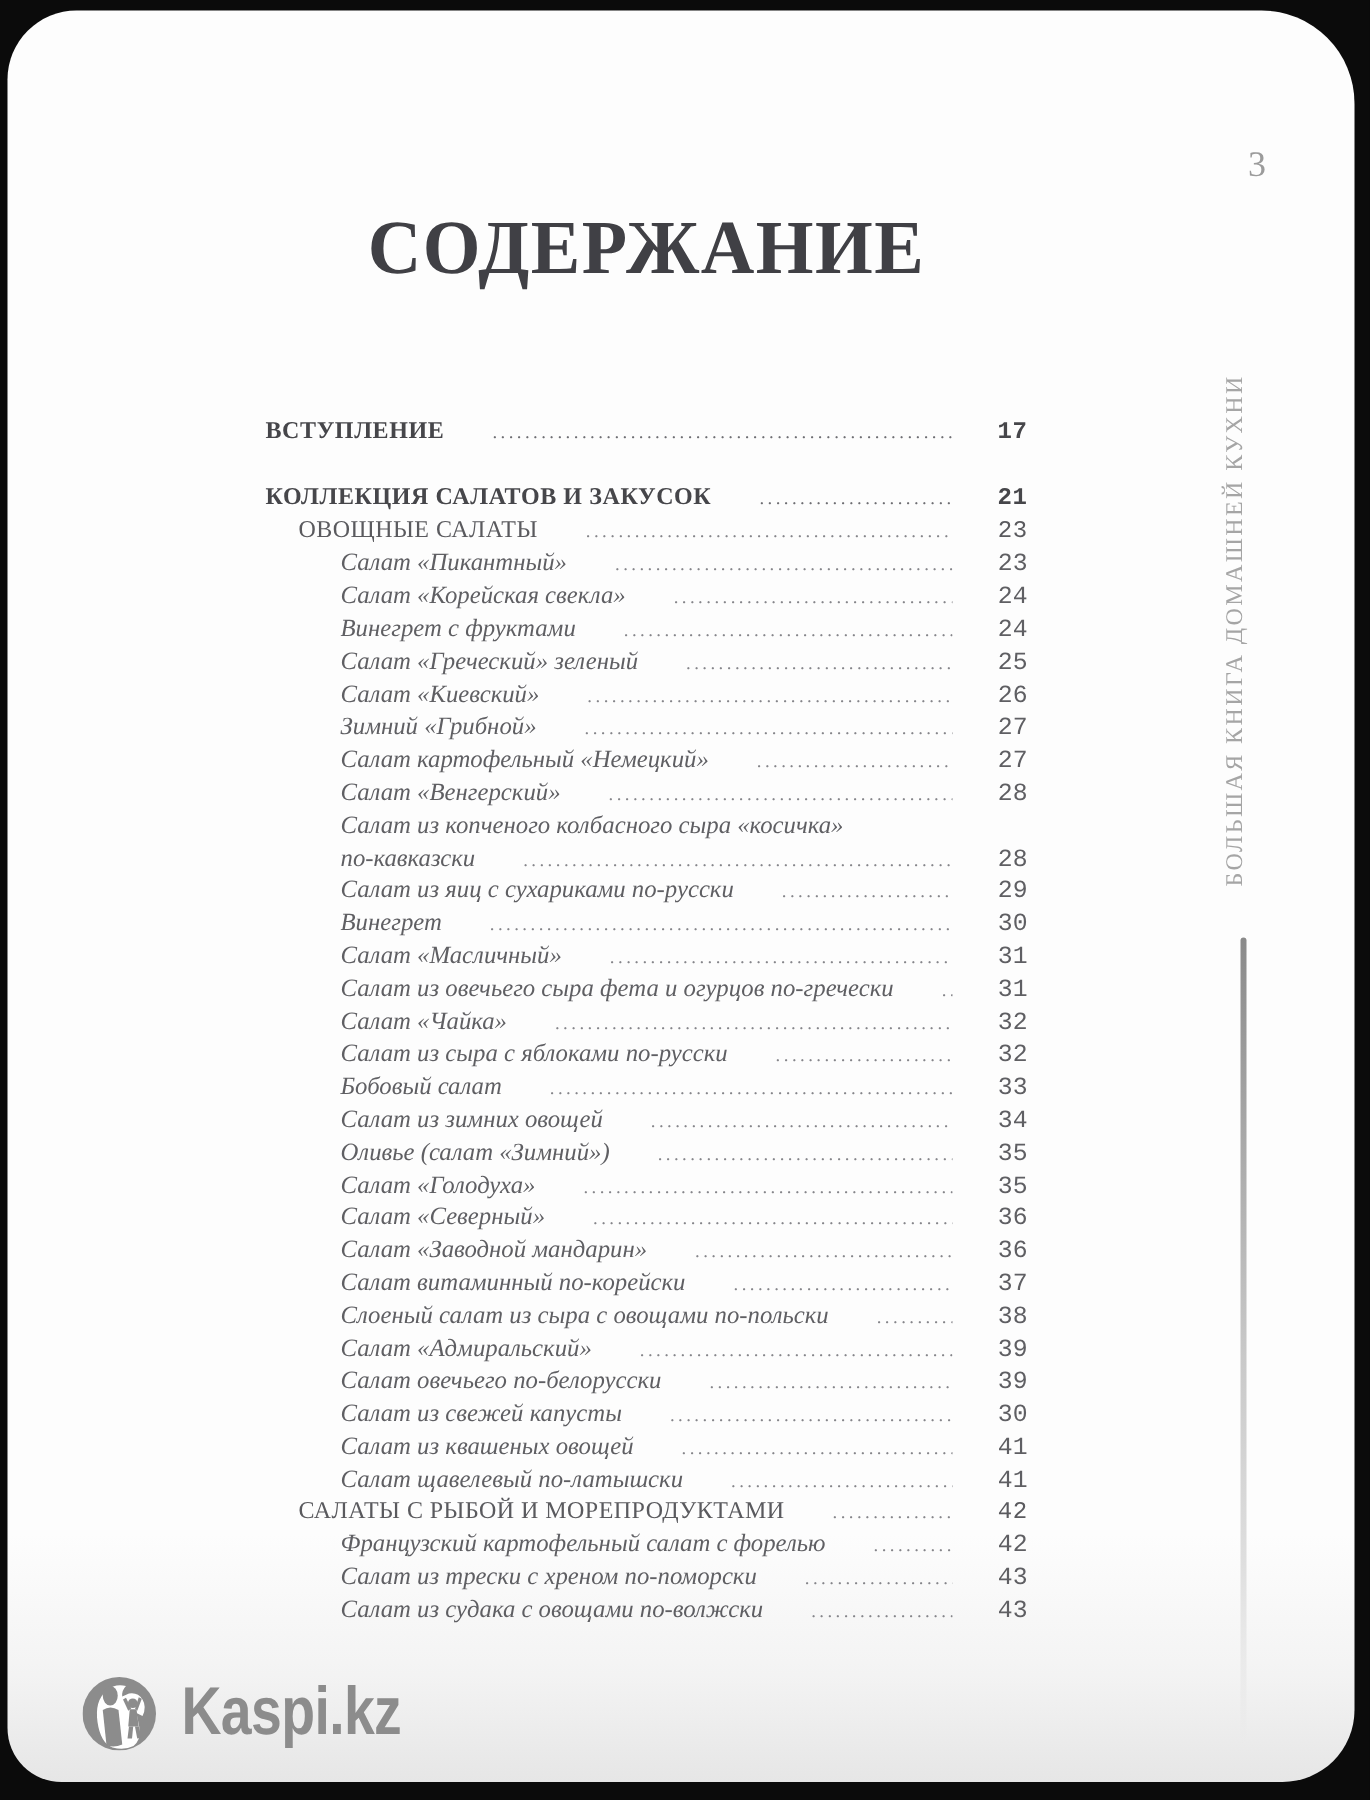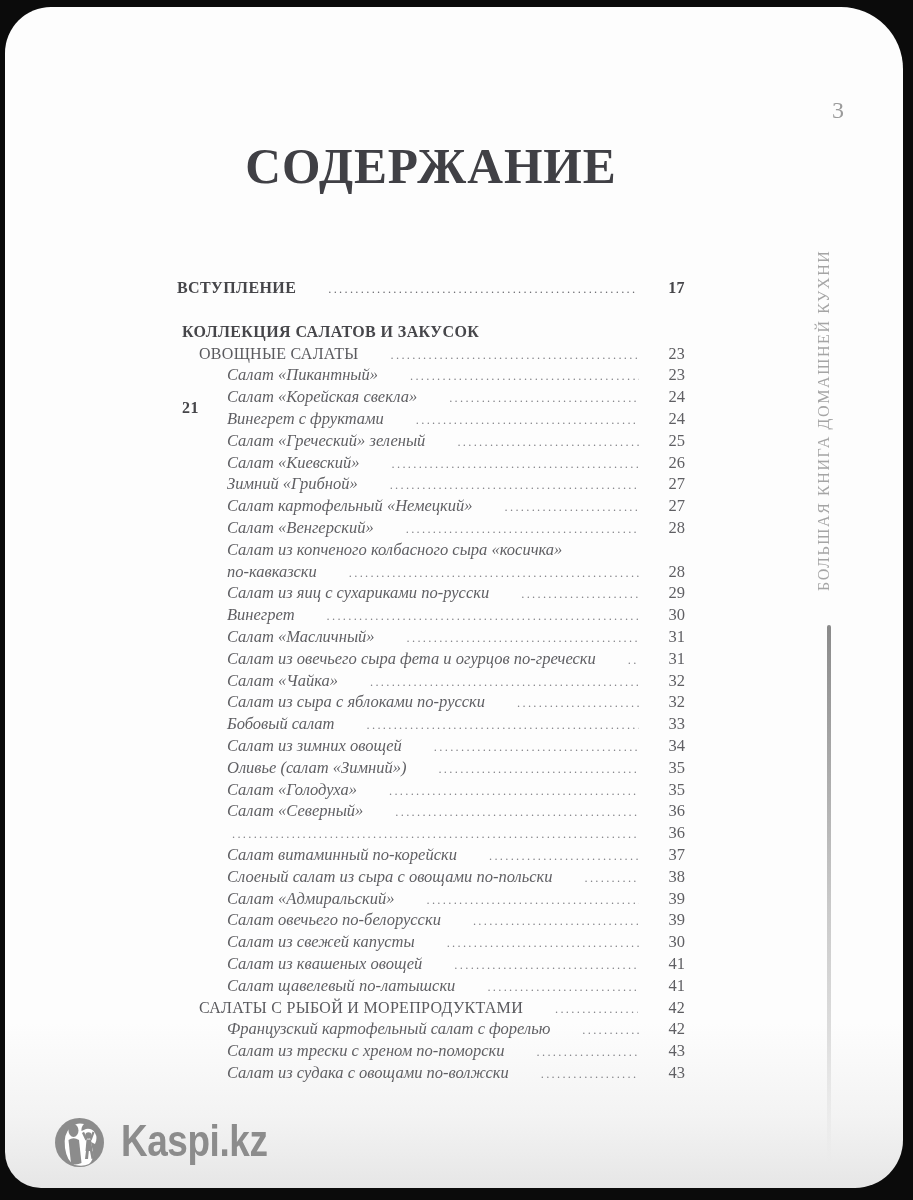--- a/index.html
+++ b/index.html
@@ -34,26 +34,26 @@
     display:flex;align-items:baseline;
     height:21.8px;line-height:21.8px;
     color:#5f5f63;font-size:16px;gap:27px;
   }
   .row .lbl{white-space:nowrap;}
   .row .dots{
     flex:1;overflow:hidden;white-space:nowrap;
     font-size:12.5px;letter-spacing:2.3px;color:#85858a;
     margin:0 3px 0 5px;font-style:normal;font-weight:normal;
   }
-  .row .pg{white-space:nowrap;font-style:normal;}
+  .row .pg{white-space:nowrap;font-style:normal;font-family:Liberation Mono, monospace;}
   .row.l1{font-weight:bold;color:#46464a;letter-spacing:0.4px;}
   .row.l1 .dots{color:#6d6d72;}
   .row.l2{padding-left:22px;color:#5a5a5e;letter-spacing:0.3px;}
   .row.l3{padding-left:50px;font-style:italic;font-size:16.5px;color:#5f5f63;}
-  .row.gap{margin-top:22px;flex-direction:column;}
+  .row.gap{margin-top:22px;}
   .spine{
     position:absolute;left:810px;top:222px;height:362px;width:26px;
     writing-mode:vertical-rl;transform:rotate(180deg);
     font-size:16px;letter-spacing:1.6px;color:#a5a5a5;
     white-space:nowrap;
   }
   .rule{
     position:absolute;left:822px;top:618px;width:4px;height:538px;
     background:linear-gradient(180deg,#8a8a8a 0%,#a5a5a5 22%,#c9c9c9 52%,#dfdfdf 78%,rgba(235,235,235,0) 100%);
     border-radius:2px;
@@ -194,20 +194,21 @@
         <span class="lbl">Салат «Голодуха»</span>
         <span class="dots">................................................................................................................................................................</span>
         <span class="pg">35</span>
       </div>
       <div class="row l3">
         <span class="lbl">Салат «Северный»</span>
         <span class="dots">................................................................................................................................................................</span>
         <span class="pg">36</span>
       </div>
       <div class="row l3">
+        <span class="lbl">Салат «Заводной мандарин»</span>
         <span class="dots">................................................................................................................................................................</span>
         <span class="pg">36</span>
       </div>
       <div class="row l3">
         <span class="lbl">Салат витаминный по-корейски</span>
         <span class="dots">................................................................................................................................................................</span>
         <span class="pg">37</span>
       </div>
       <div class="row l3">
         <span class="lbl">Слоеный салат из сыра с овощами по-польски</span>

